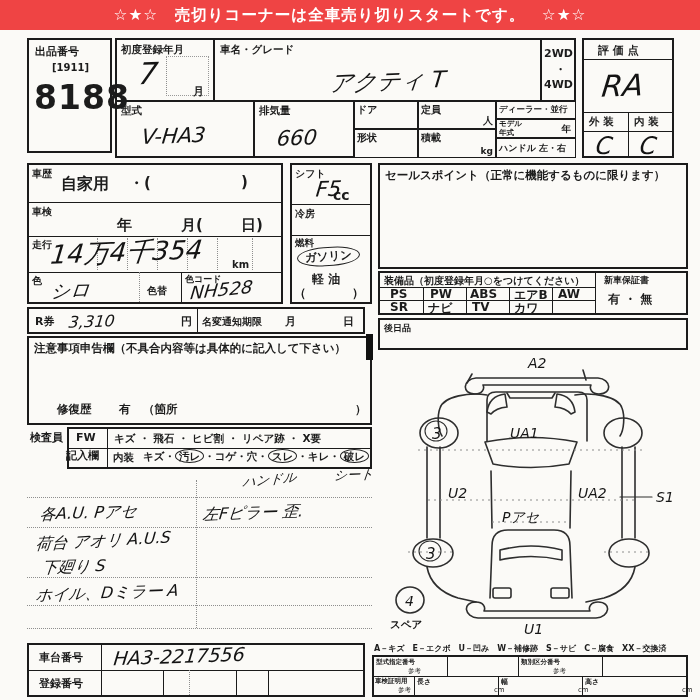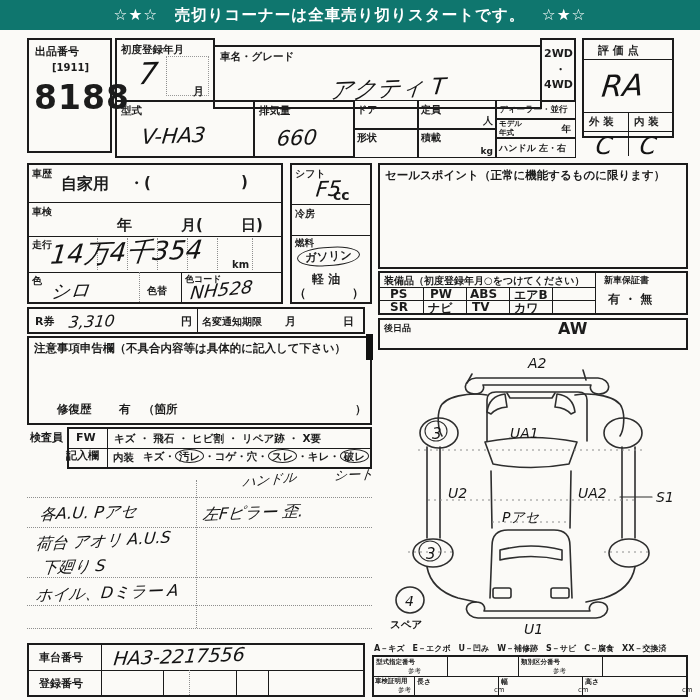--- a/index.html
+++ b/index.html
@@ -1,17 +1,17 @@
 <!DOCTYPE html>
 <html><head>
 <meta charset="utf-8">
 <style>
   html,body{margin:0;padding:0;background:#ffffff;}
   .stage{position:relative;width:700px;height:700px;background:#fbfaf7;font-family:"DejaVu Sans",sans-serif;color:#161616;overflow:hidden;}
-  .banner{position:absolute;left:0;top:0;width:700px;height:30px;background:#0f766e;color:#fff;
+  .banner{position:absolute;left:0;top:0;width:700px;height:30px;background:#ef4444;color:#fff;
           font-size:15.5px;font-weight:bold;text-align:center;line-height:30px;letter-spacing:1px;}
   .box{position:absolute;border:2px solid #1b1b1b;box-sizing:border-box;}
   .cell{position:absolute;border:1.5px solid #1b1b1b;box-sizing:border-box;padding-left:19px;}
   .lab{position:absolute;font-weight:bold;color:#1c1c1c;white-space:nowrap;}
   .txt{position:absolute;color:#1c1c1c;white-space:nowrap;padding-left:14px;}
   .hw{position:absolute;font-style:italic;color:#141414;white-space:nowrap;transform:skewX(-8deg) rotate(-2deg);}
   .doth{position:absolute;border-top:1.5px dotted #8e8e8e;}
   .dotv{position:absolute;border-left:1.5px dotted #8e8e8e;}
   .solv{position:absolute;border-left:1.5px solid #1b1b1b;}
   .solh{position:absolute;border-top:1.5px solid #1b1b1b;}
@@ -35,21 +35,21 @@
   </div>
 
   <div class="box" style="left:115px;top:38px;width:100px;height:64px;">
     <span class="lab" style="left:4px;top:3px;font-size:10.5px;">初度登録年月</span>
     <div class="dotv" style="left:49px;top:16px;height:38px;"></div>
     <div style="position:absolute;left:49px;top:16px;width:42px;height:38px;border:1.2px dotted #999;border-left:none;"></div>
     <span class="hw" style="left:22px;top:16px;font-size:30px;">7</span>
     <span class="lab" style="left:76px;top:44px;font-size:11px;">月</span>
   </div>
 
-  <div class="box" style="left:213px;top:38px;width:329px;height:64px;margin-top:7px;">
+  <div class="box" style="left:213px;top:38px;width:329px;height:64px;">
     <span class="lab" style="left:5px;top:3px;font-size:10.5px;">車名・グレード</span>
     <span class="hw" style="left:115px;top:26px;font-size:23px;">アクティ T</span>
   </div>
 
   <div class="box" style="left:540px;top:38px;width:36px;height:64px;">
     <span class="lab" style="left:2px;top:7px;font-size:11px;">2WD</span>
     <span class="lab" style="left:13px;top:22px;font-size:11px;">・</span>
     <span class="lab" style="left:2px;top:38px;font-size:11px;">4WD</span>
   </div>
 
@@ -84,21 +84,21 @@
   </div>
   <div class="cell" style="left:495px;top:118px;width:81px;height:21px;">
     <span class="lab" style="left:3px;top:0px;font-size:7.5px;">モデル</span>
     <span class="lab" style="left:3px;top:9px;font-size:7.5px;">年式</span>
     <span class="lab" style="right:4px;top:4px;font-size:9.5px;">年</span>
   </div>
   <div class="cell" style="left:495px;top:137px;width:81px;height:21px;">
     <span class="lab" style="left:3px;top:4px;font-size:9px;">ハンドル 左・右</span>
   </div>
 
-  <div class="box" style="left:582px;top:38px;width:92px;height:100px;">
+  <div class="box" style="left:582px;top:38px;width:92px;height:120px;">
     <span class="lab" style="left:14px;top:3px;font-size:11px;">評 価 点</span>
     <div class="solh" style="left:0;top:19px;width:88px;"></div>
     <span class="hw" style="left:18px;top:28px;font-size:30px;">RA</span>
     <div class="solh" style="left:0;top:72px;width:88px;"></div>
     <span class="lab" style="left:5px;top:75px;font-size:10.5px;">外 装</span>
     <span class="lab" style="left:50px;top:75px;font-size:10.5px;">内 装</span>
     <div class="solh" style="left:0;top:91px;width:88px;"></div>
     <div class="solv" style="left:44px;top:72px;height:44px;"></div>
     <span class="hw" style="left:12px;top:92px;font-size:24px;">C</span>
     <span class="hw" style="left:56px;top:92px;font-size:24px;">C</span>
@@ -173,21 +173,21 @@
     <div class="solh" style="left:0;top:14px;width:215px;"></div>
     <div class="solh" style="left:0;top:27px;width:215px;"></div>
     <div class="solv" style="left:43px;top:14px;height:26px;"></div>
     <div class="solv" style="left:86px;top:14px;height:26px;"></div>
     <div class="solv" style="left:129px;top:14px;height:26px;"></div>
     <div class="solv" style="left:172px;top:14px;height:26px;"></div>
     <span class="lab" style="left:10px;top:14px;font-size:12px;">PS</span>
     <span class="lab" style="left:50px;top:14px;font-size:12px;">PW</span>
     <span class="lab" style="left:90px;top:14px;font-size:12px;">ABS</span>
     <span class="lab" style="left:134px;top:14px;font-size:12px;">エアB</span>
-    <span class="lab" style="left:178px;top:14px;font-size:16px;margin-top:32px;">AW</span>
+    <span class="lab" style="left:178px;top:14px;font-size:12px;">AW</span>
     <span class="lab" style="left:10px;top:27px;font-size:12px;">SR</span>
     <span class="lab" style="left:48px;top:27px;font-size:12px;">ナビ</span>
     <span class="lab" style="left:92px;top:27px;font-size:12px;">TV</span>
     <span class="lab" style="left:134px;top:27px;font-size:12px;">カワ</span>
     <span class="lab" style="left:178px;top:27px;font-size:12px;"></span>
   </div>
 
   <div class="box" style="left:378px;top:318px;width:310px;height:32px;">
     <span class="lab" style="left:4px;top:2px;font-size:9px;">後日品</span>
   </div>

